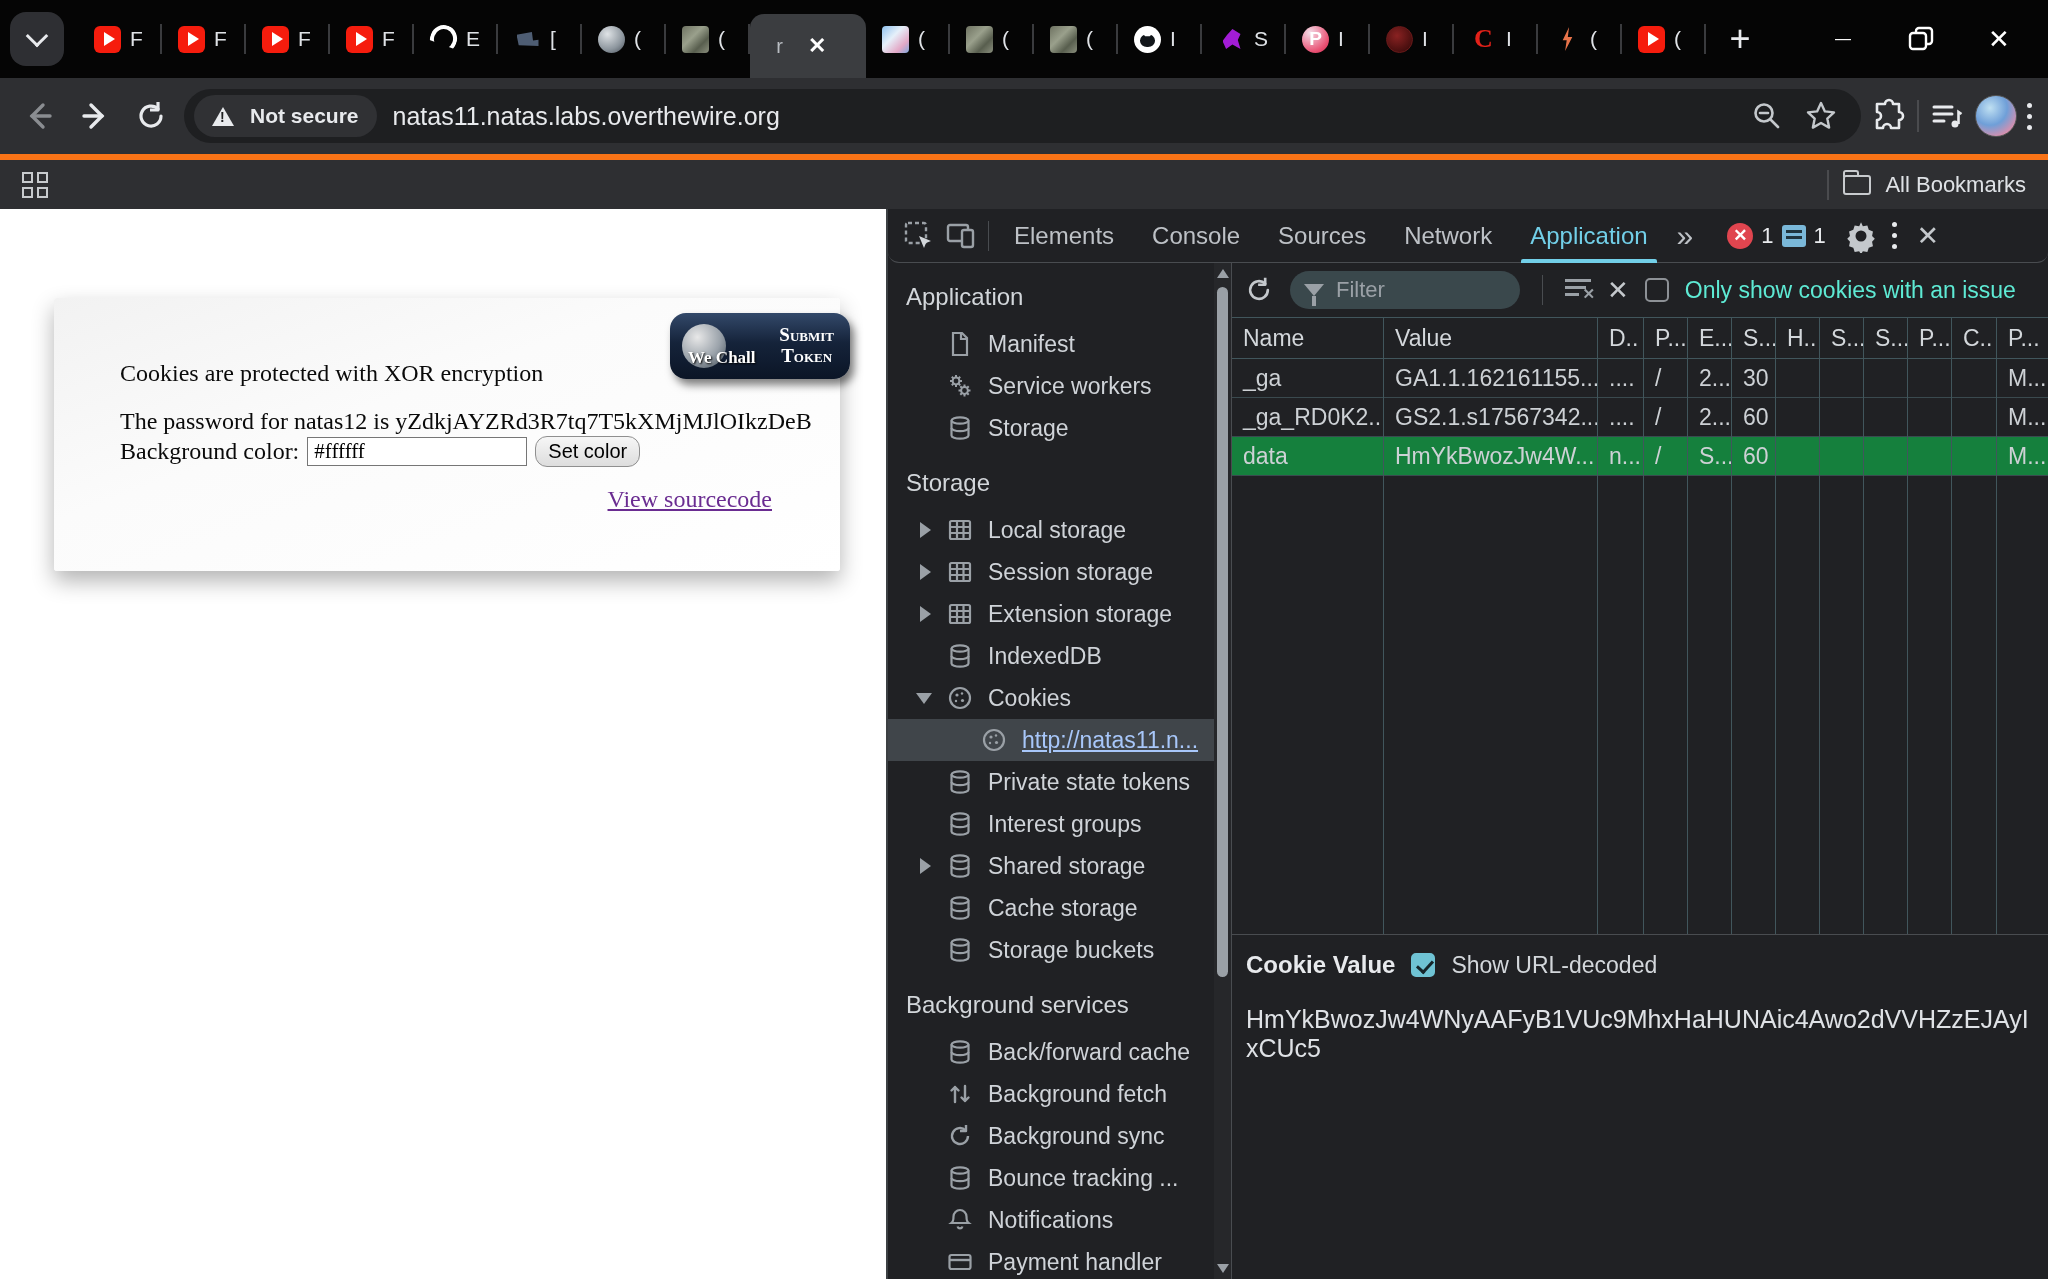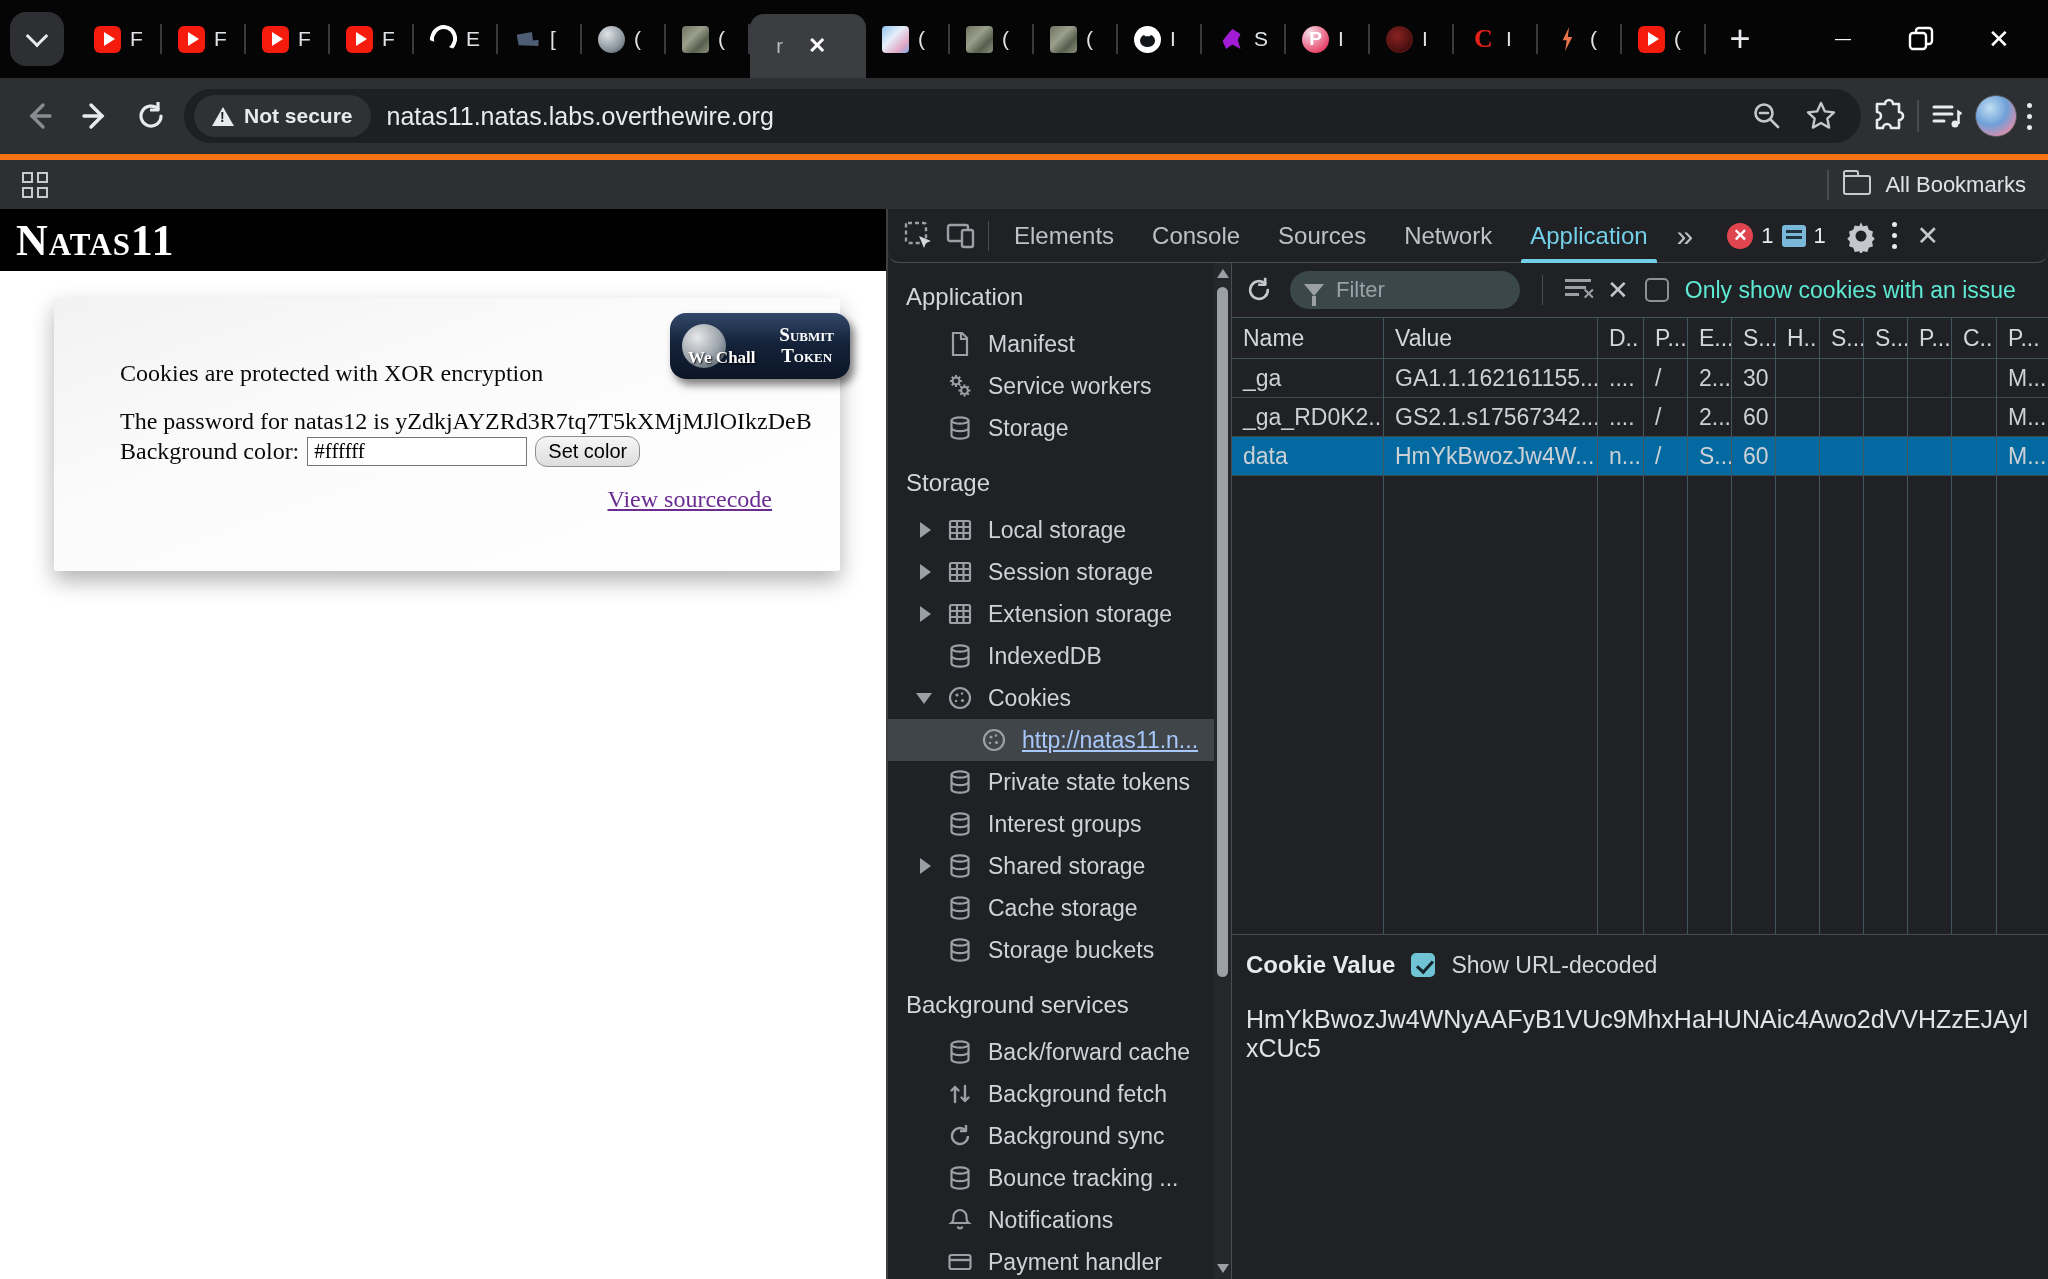--- a/index.html
+++ b/index.html
@@ -17,21 +17,21 @@
   .tabclose { color:#fff; font-size:22px; margin-left:6px; font-weight:bold; }
   .fav { width:27px; height:27px; flex:0 0 27px; display:flex; align-items:center; justify-content:center; border-radius:5px; position:relative; font-size:20px; }
   .newtab { width:52px; height:52px; display:flex; align-items:center; justify-content:center; color:#e8eaed; font-size:36px; font-weight:300; margin-left:8px; }
   .wincontrols { margin-left:auto; display:flex; height:78px; }
   .winbtn { width:78px; height:78px; display:flex; align-items:center; justify-content:center; color:#fff; }
 
   
   .toolbar { height:76px; background:#2e2f32; display:flex; align-items:center; padding:0 16px; gap:10px; }
   .navic { width:46px; height:46px; display:flex; align-items:center; justify-content:center; }
   .urlpill { flex:1; height:54px; background:#1e1f21; border-radius:27px; display:flex; align-items:center; padding:0 10px; gap:16px; }
-  .nschip { height:42px; background:#303134; border-radius:21px; display:flex; align-items:center; gap:10px; padding:0 18px; }
+  .nschip { height:42px; background:#303134; border-radius:21px; display:flex; align-items:center; gap:16px; padding:0 18px; }
   .nschip span { color:#e8eaed; font-size:21px; font-weight:bold; }
   .warntri { width:0; height:0; border-left:11px solid transparent; border-right:11px solid transparent; border-bottom:19px solid #e8eaed; position:relative; }
   .warntri::after { content:"!"; position:absolute; left:-3px; top:2px; color:#1e1f21; font-size:14px; font-weight:bold; }
   .urltext { color:#e8eaed; font-size:25px; flex:1; }
   .pillicons { display:flex; align-items:center; gap:22px; padding-right:14px; }
   .tsep { width:2px; height:32px; background:#4a4b4e; }
   .avatar { width:42px; height:42px; border-radius:50%; background:radial-gradient(circle at 35% 30%, #bfe0f2, #6f9fd8 45%, #d88fae 78%, #8a5a78); border:1px solid #555; }
   .kebab { display:flex; flex-direction:column; gap:6px; align-items:center; }
   .kebab i { width:5px; height:5px; border-radius:50%; background:#e8eaed; }
 
@@ -112,21 +112,21 @@
   .cb { width:24px; height:24px; border:2px solid #8d9196; border-radius:5px; background:transparent; }
   .cb.checked { background:#6fc3d4; border-color:#6fc3d4; position:relative; }
   .cb.checked::after { content:""; position:absolute; left:7px; top:2px; width:7px; height:13px; border-right:3px solid #16262b; border-bottom:3px solid #16262b; transform:rotate(42deg); }
   .flabel { font-size:23px; color:#5eead4; white-space:nowrap; }
 
   .cookie-grid { flex:1; display:flex; min-height:0; overflow:hidden; border-top:1px solid #41565c; }
   .ccol { border-right:1px solid #41565c; display:flex; flex-direction:column; }
   .ccol:last-child { border-right:none; }
   .hcell { height:41px; line-height:41px; padding-left:11px; font-size:23px; color:#d3d7db; border-bottom:1px solid #41565c; white-space:nowrap; overflow:hidden; }
   .ccell { height:39px; line-height:39px; padding-left:11px; font-size:23px; color:#cdd1d5; border-bottom:1px solid #3a4a4f; white-space:nowrap; overflow:hidden; }
-  .ccell.sel { background:#0369a1;padding-left:11px; }
+  .ccell.sel { background:#15803d;padding-left:11px; }
 
   .dt-cval { border-top:1px solid #494c50; padding:16px 14px 0 14px; height:345px; }
   .cval-head { display:flex; align-items:center; gap:16px; }
   .cval-title { font-size:24px; font-weight:bold; color:#e8eaed; }
   .cval-lab { font-size:23px; color:#d3d7db; }
   .cval-text { margin-top:26px; font-size:25px; color:#dfe2e6; word-break:break-all; }
 
   
   .f-yt { background:#f61c0d; border-radius:6px; }
   .f-yt::after { content:""; width:0; height:0; border-top:7px solid transparent; border-bottom:7px solid transparent; border-left:11px solid #fff; margin-left:3px; }
@@ -331,23 +331,20 @@
   <div class="bm-right">
     <div class="bar"></div>
     <div class="folder"></div>
     <span class="bm-label">All Bookmarks</span>
   </div>
 </div>
 
 <div class="content">
 
   <div class="page">
-    <div class="natasband">
-      <span class="natastitle">Natas11</span>
-    </div>
     <div class="card">
       <div class="wechall">
         <div class="globe">
           <span class="wc-name">We Chall</span>
         </div>
         <div class="wc-action">
           <div>Submit</div>
           <div>Token</div>
         </div>
       </div>

